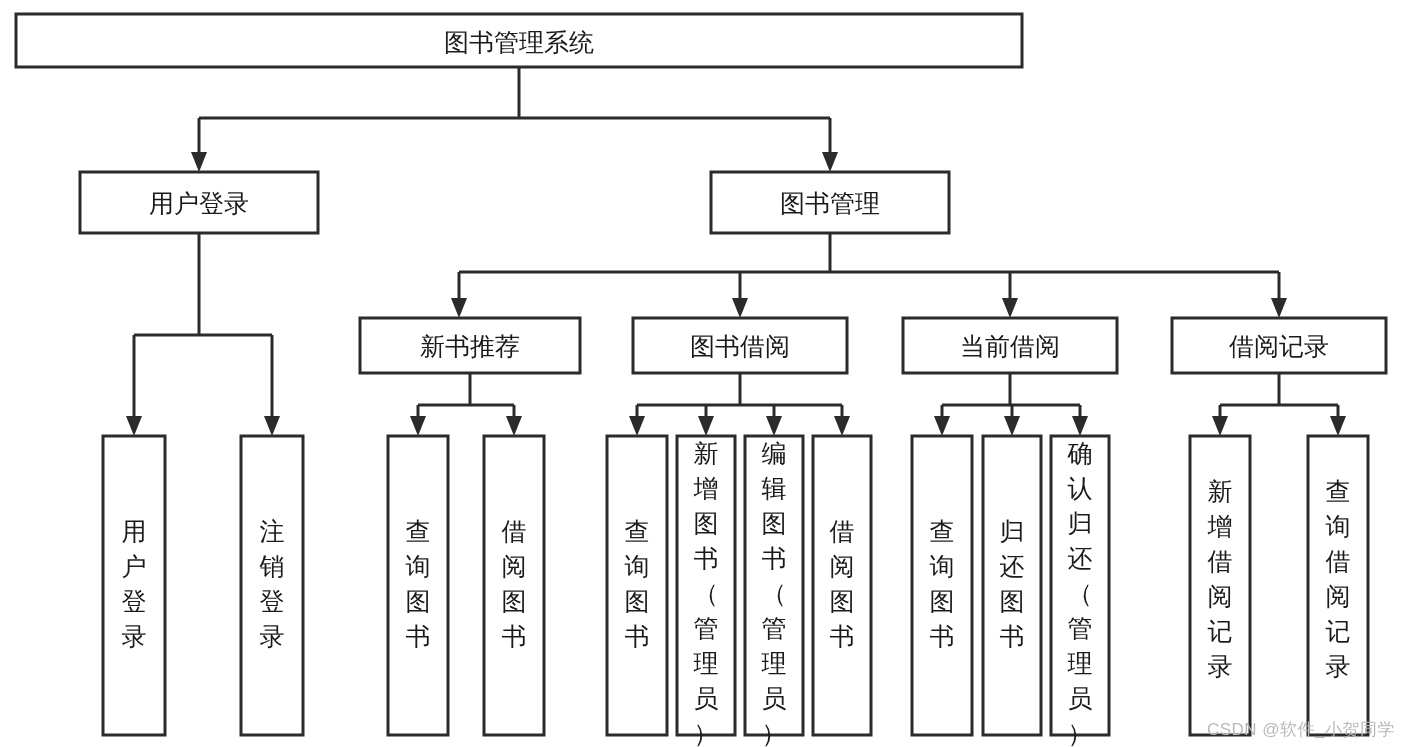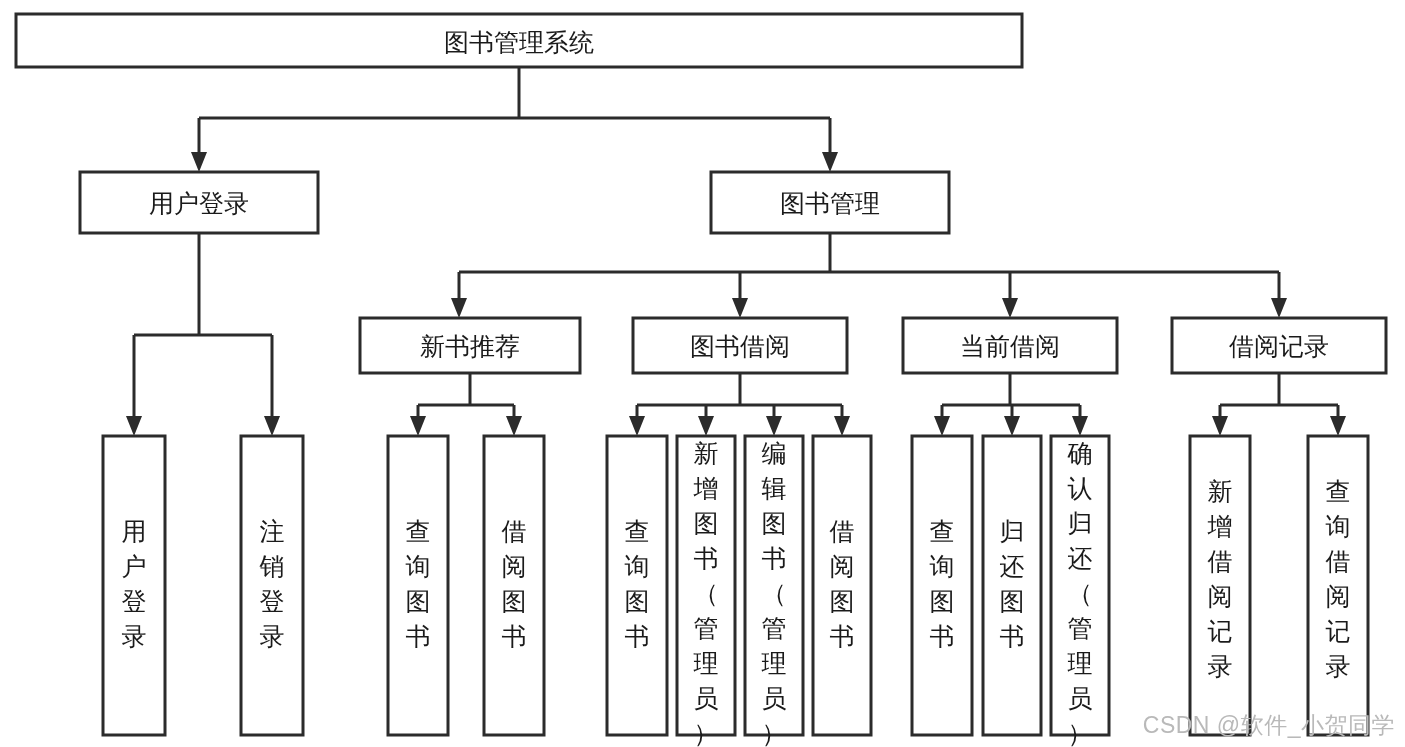--- a/index.html
+++ b/index.html
@@ -53,21 +53,21 @@
     font-family: "Liberation Sans", "DejaVu Sans", sans-serif;
     font-size: 25px;
     fill: #1a1a1a;
     text-anchor: middle;
   }
   .watermark-text {
     position: absolute;
     right: 10px;
     bottom: 6px;
     font-family: "Liberation Sans", "DejaVu Sans", sans-serif;
-    font-size: 23px;
+    font-size: 17px;
     color: #b9b9b9;
     white-space: nowrap;
     letter-spacing: 0.5px;
   }
 </style>
 </head>
 <body>
 
 <div id="diagram-root">
 

